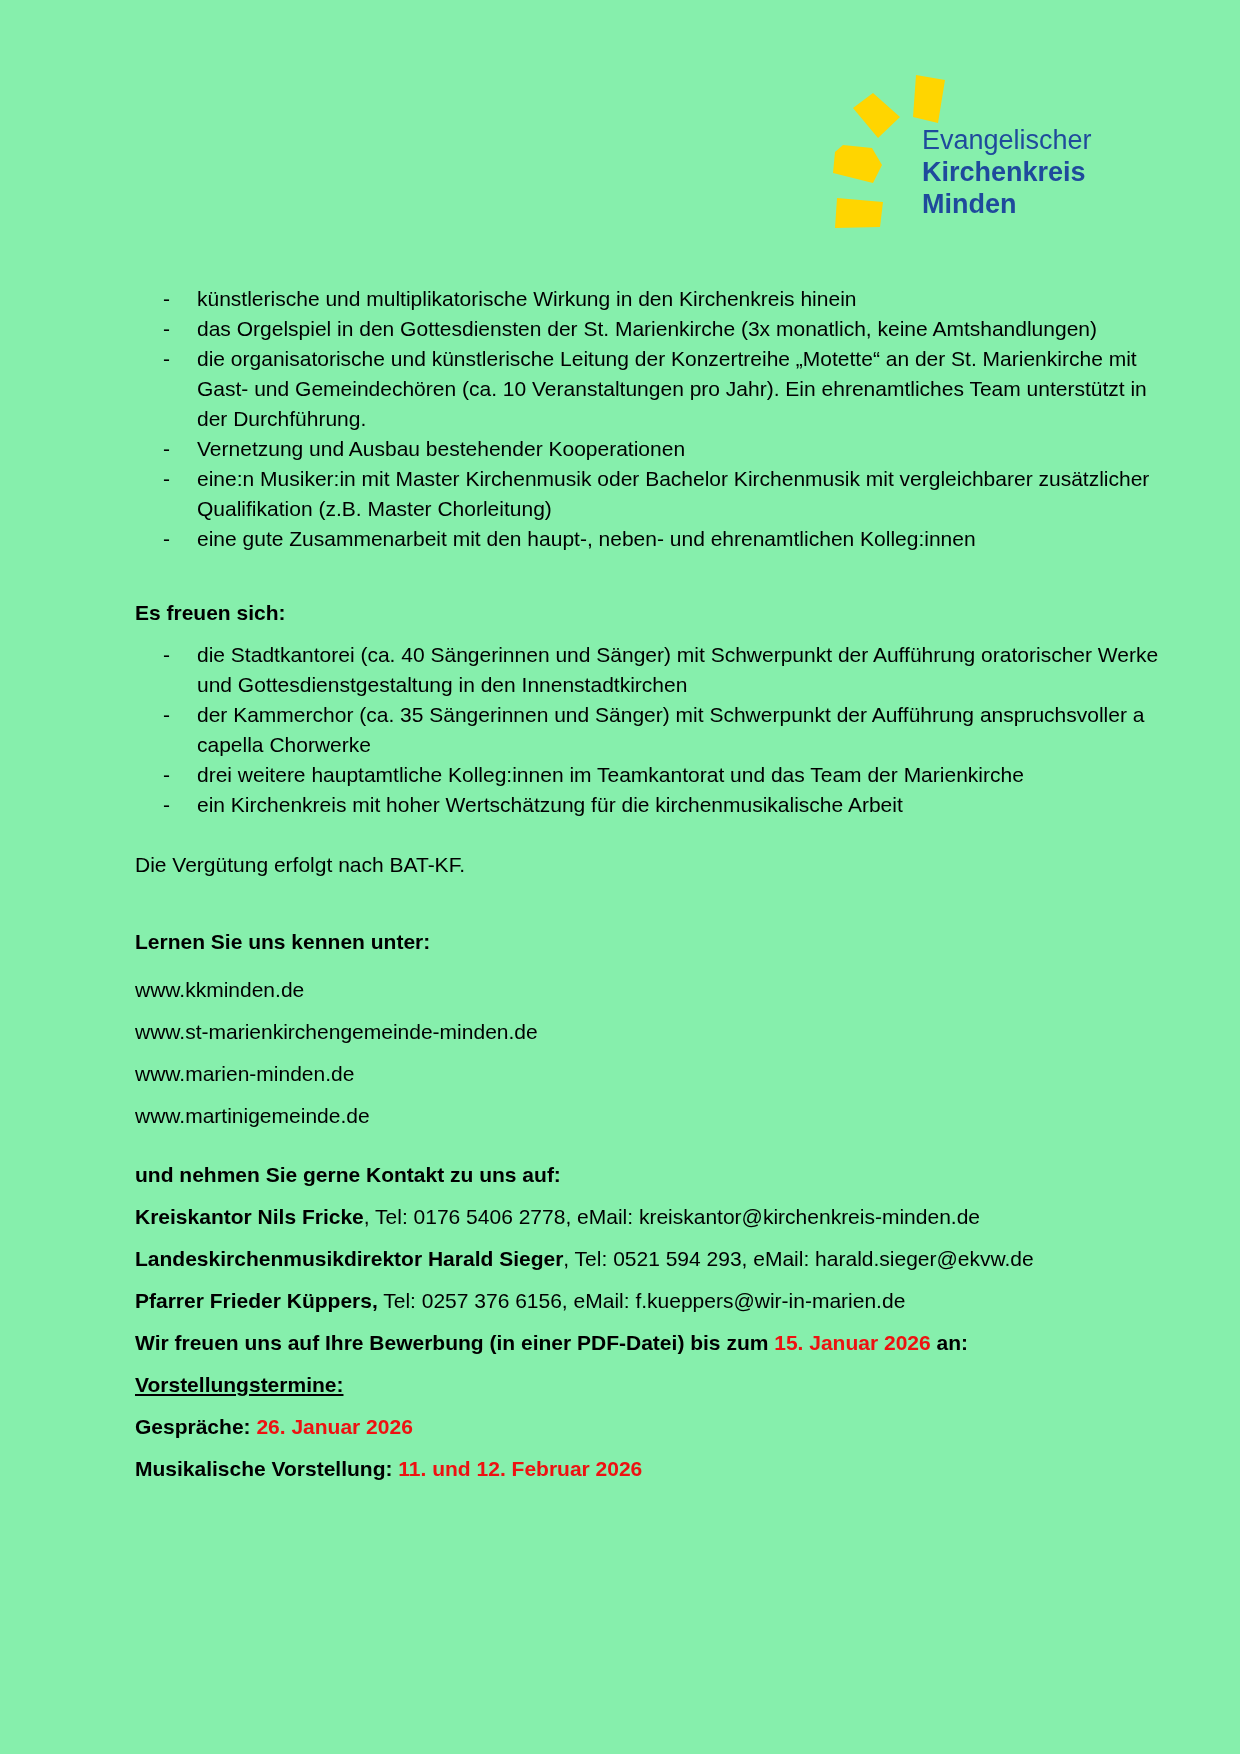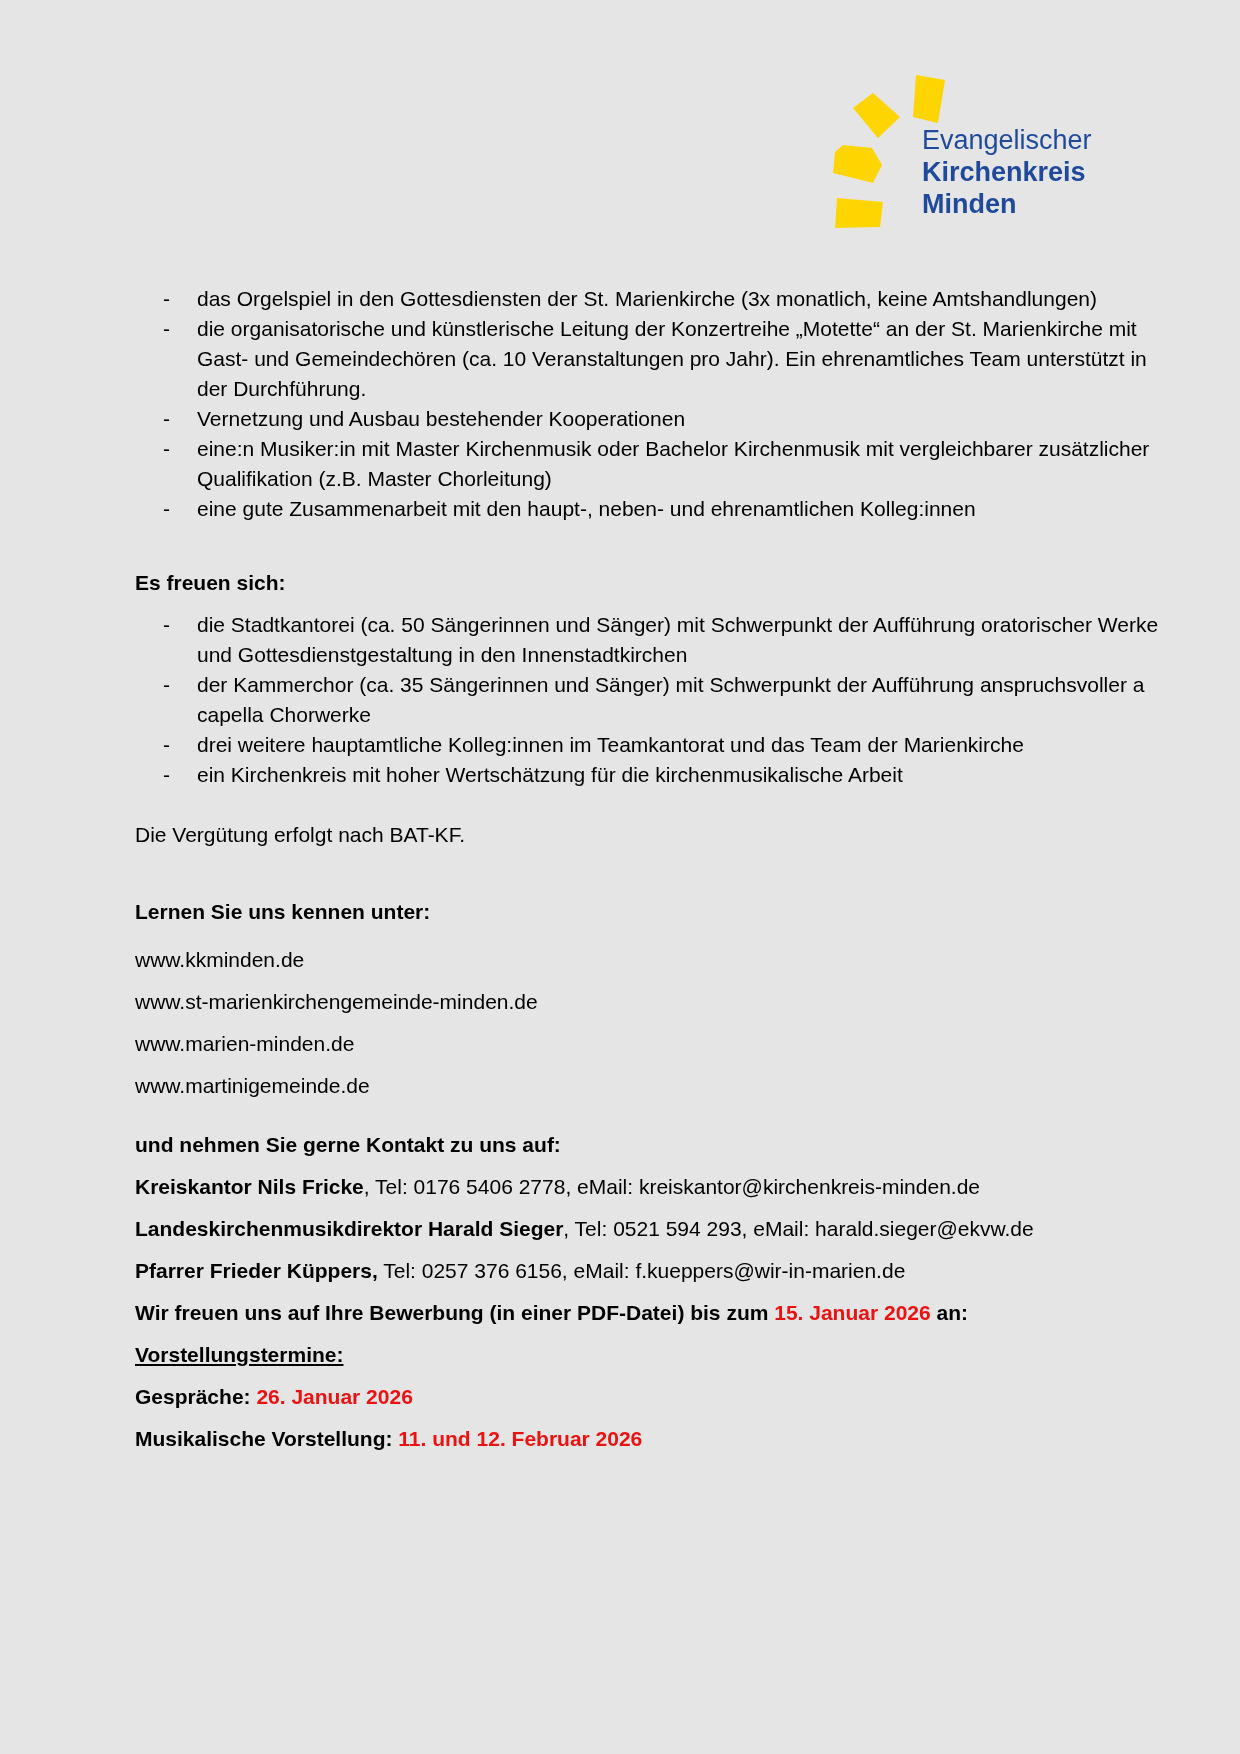--- a/index.html
+++ b/index.html
@@ -1,19 +1,19 @@
 <!DOCTYPE html>
 <html lang="de" style="--brand-blue: #1F4A9C; --brand-yellow: #FFD500; --accent-red: #EE1111;"><head>
 <meta charset="utf-8">
 <style>
   html,body { margin:0; padding:0; background:#ffffff; }
   .page {
     position:relative;
     width:1240px; height:1754px;
-    background:#e5e5e5;
+    background:#86efac;
     font-family:"Liberation Sans", sans-serif;
     color:#000000;
     overflow:hidden;
   }
 
   
   .logo-mark { position:absolute; left:818px; top:56px; width:135px; height:175px; }
   .logo-mark polygon { fill:var(--brand-yellow); }
   .logo-text {
     position:absolute; left:922px; top:124px;
@@ -61,31 +61,32 @@
     <div class="logo-text">
       <div class="light">Evangelischer</div>
       <div class="bold">Kirchenkreis</div>
       <div class="bold">Minden</div>
     </div>
   </div>
 
   <div class="content">
 
     <ul class="dash-list">
+      <li>künstlerische und multiplikatorische Wirkung in den Kirchenkreis hinein</li>
       <li>das Orgelspiel in den Gottesdiensten der St. Marienkirche (3x monatlich, keine Amtshandlungen)</li>
       <li>die organisatorische und künstlerische Leitung der Konzertreihe „Motette“ an der St. Marienkirche mit Gast- und Gemeindechören (ca. 10 Veranstaltungen pro Jahr). Ein ehrenamtliches Team unterstützt in der Durchführung.</li>
       <li>Vernetzung und Ausbau bestehender Kooperationen</li>
       <li>eine:n Musiker:in mit Master Kirchenmusik oder Bachelor Kirchenmusik mit vergleichbarer zusätzlicher Qualifikation (z.B. Master Chorleitung)</li>
       <li>eine gute Zusammenarbeit mit den haupt-, neben- und ehrenamtlichen Kolleg:innen</li>
     </ul>
 
     <p class="p bold mt-heading1">Es freuen sich:</p>
 
     <ul class="dash-list mt-list2">
-      <li>die Stadtkantorei (ca. 50 Sängerinnen und Sänger) mit Schwerpunkt der Aufführung oratorischer Werke und Gottesdienstgestaltung in den Innenstadtkirchen</li>
+      <li>die Stadtkantorei (ca. 40 Sängerinnen und Sänger) mit Schwerpunkt der Aufführung oratorischer Werke und Gottesdienstgestaltung in den Innenstadtkirchen</li>
       <li>der Kammerchor (ca. 35 Sängerinnen und Sänger) mit Schwerpunkt der Aufführung anspruchsvoller a capella Chorwerke</li>
       <li>drei weitere hauptamtliche Kolleg:innen im Teamkantorat und das Team der Marienkirche</li>
       <li>ein Kirchenkreis mit hoher Wertschätzung für die kirchenmusikalische Arbeit</li>
     </ul>
 
     <p class="p mt-pay">Die Vergütung erfolgt nach BAT-KF.</p>
 
     <p class="p bold mt-know">Lernen Sie uns kennen unter:</p>
 
     <div class="mt-urls">

